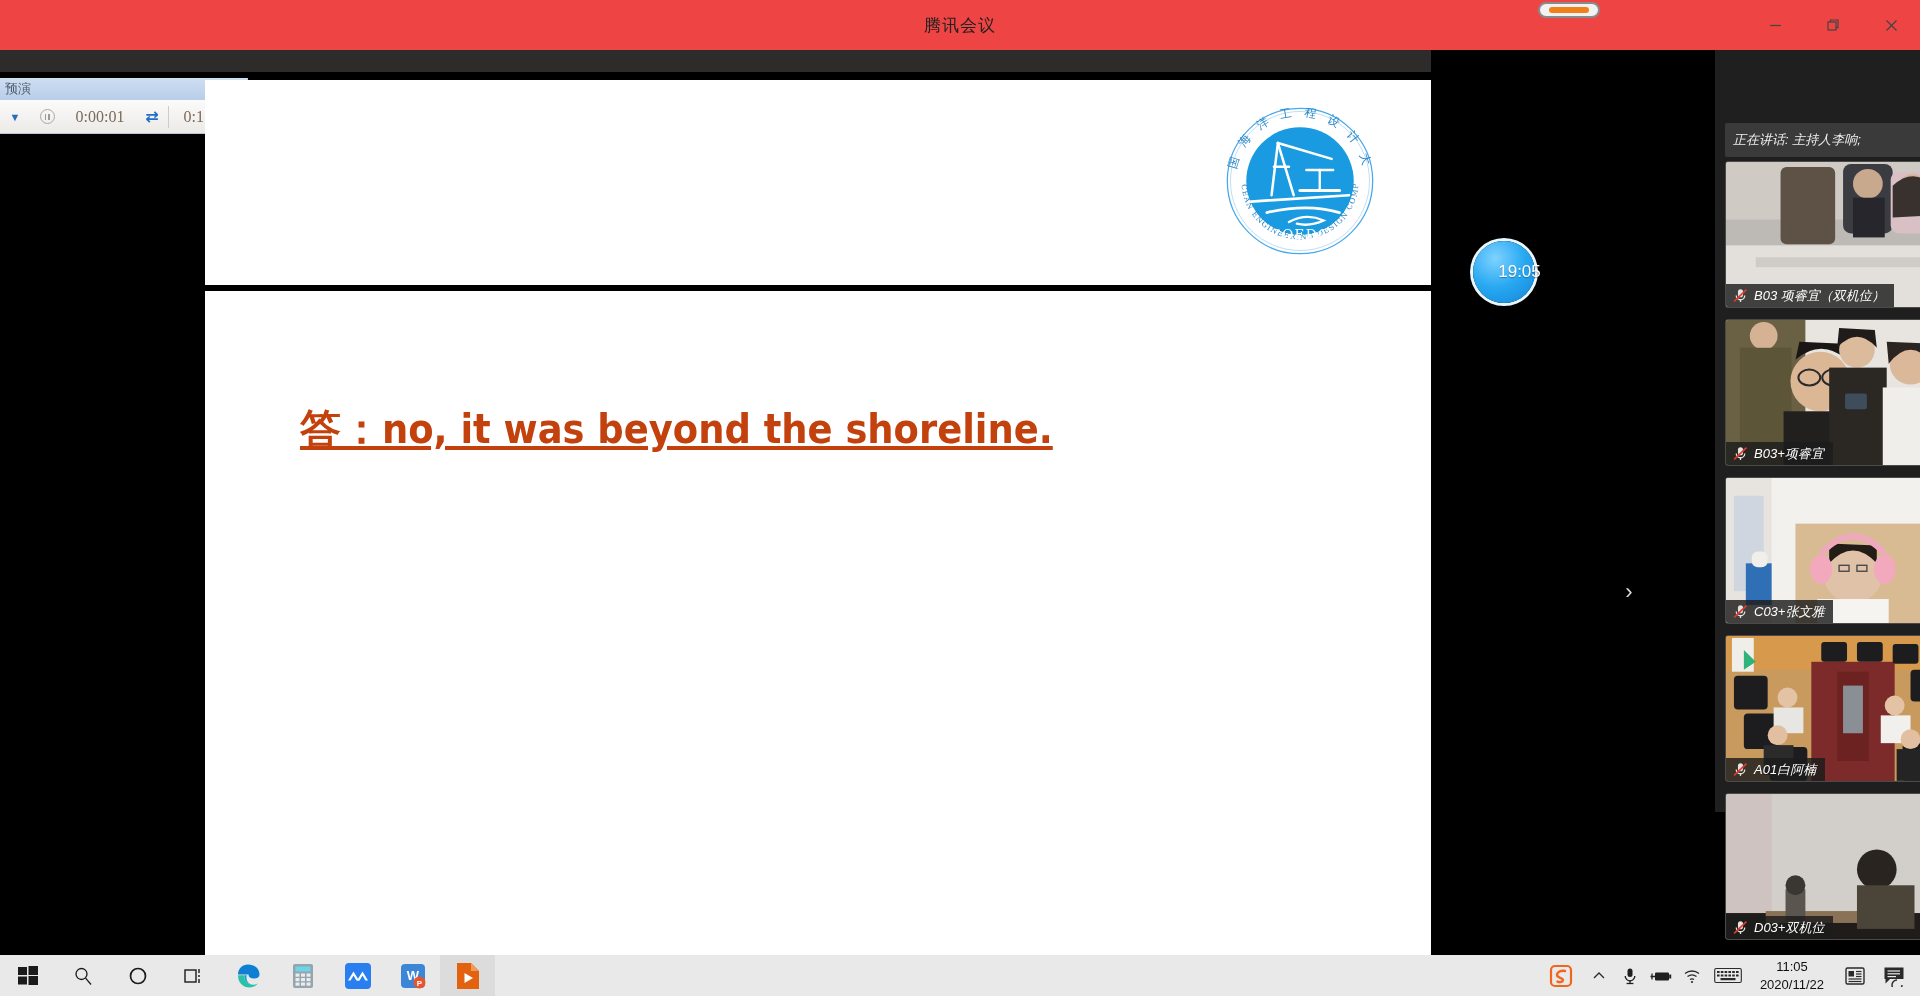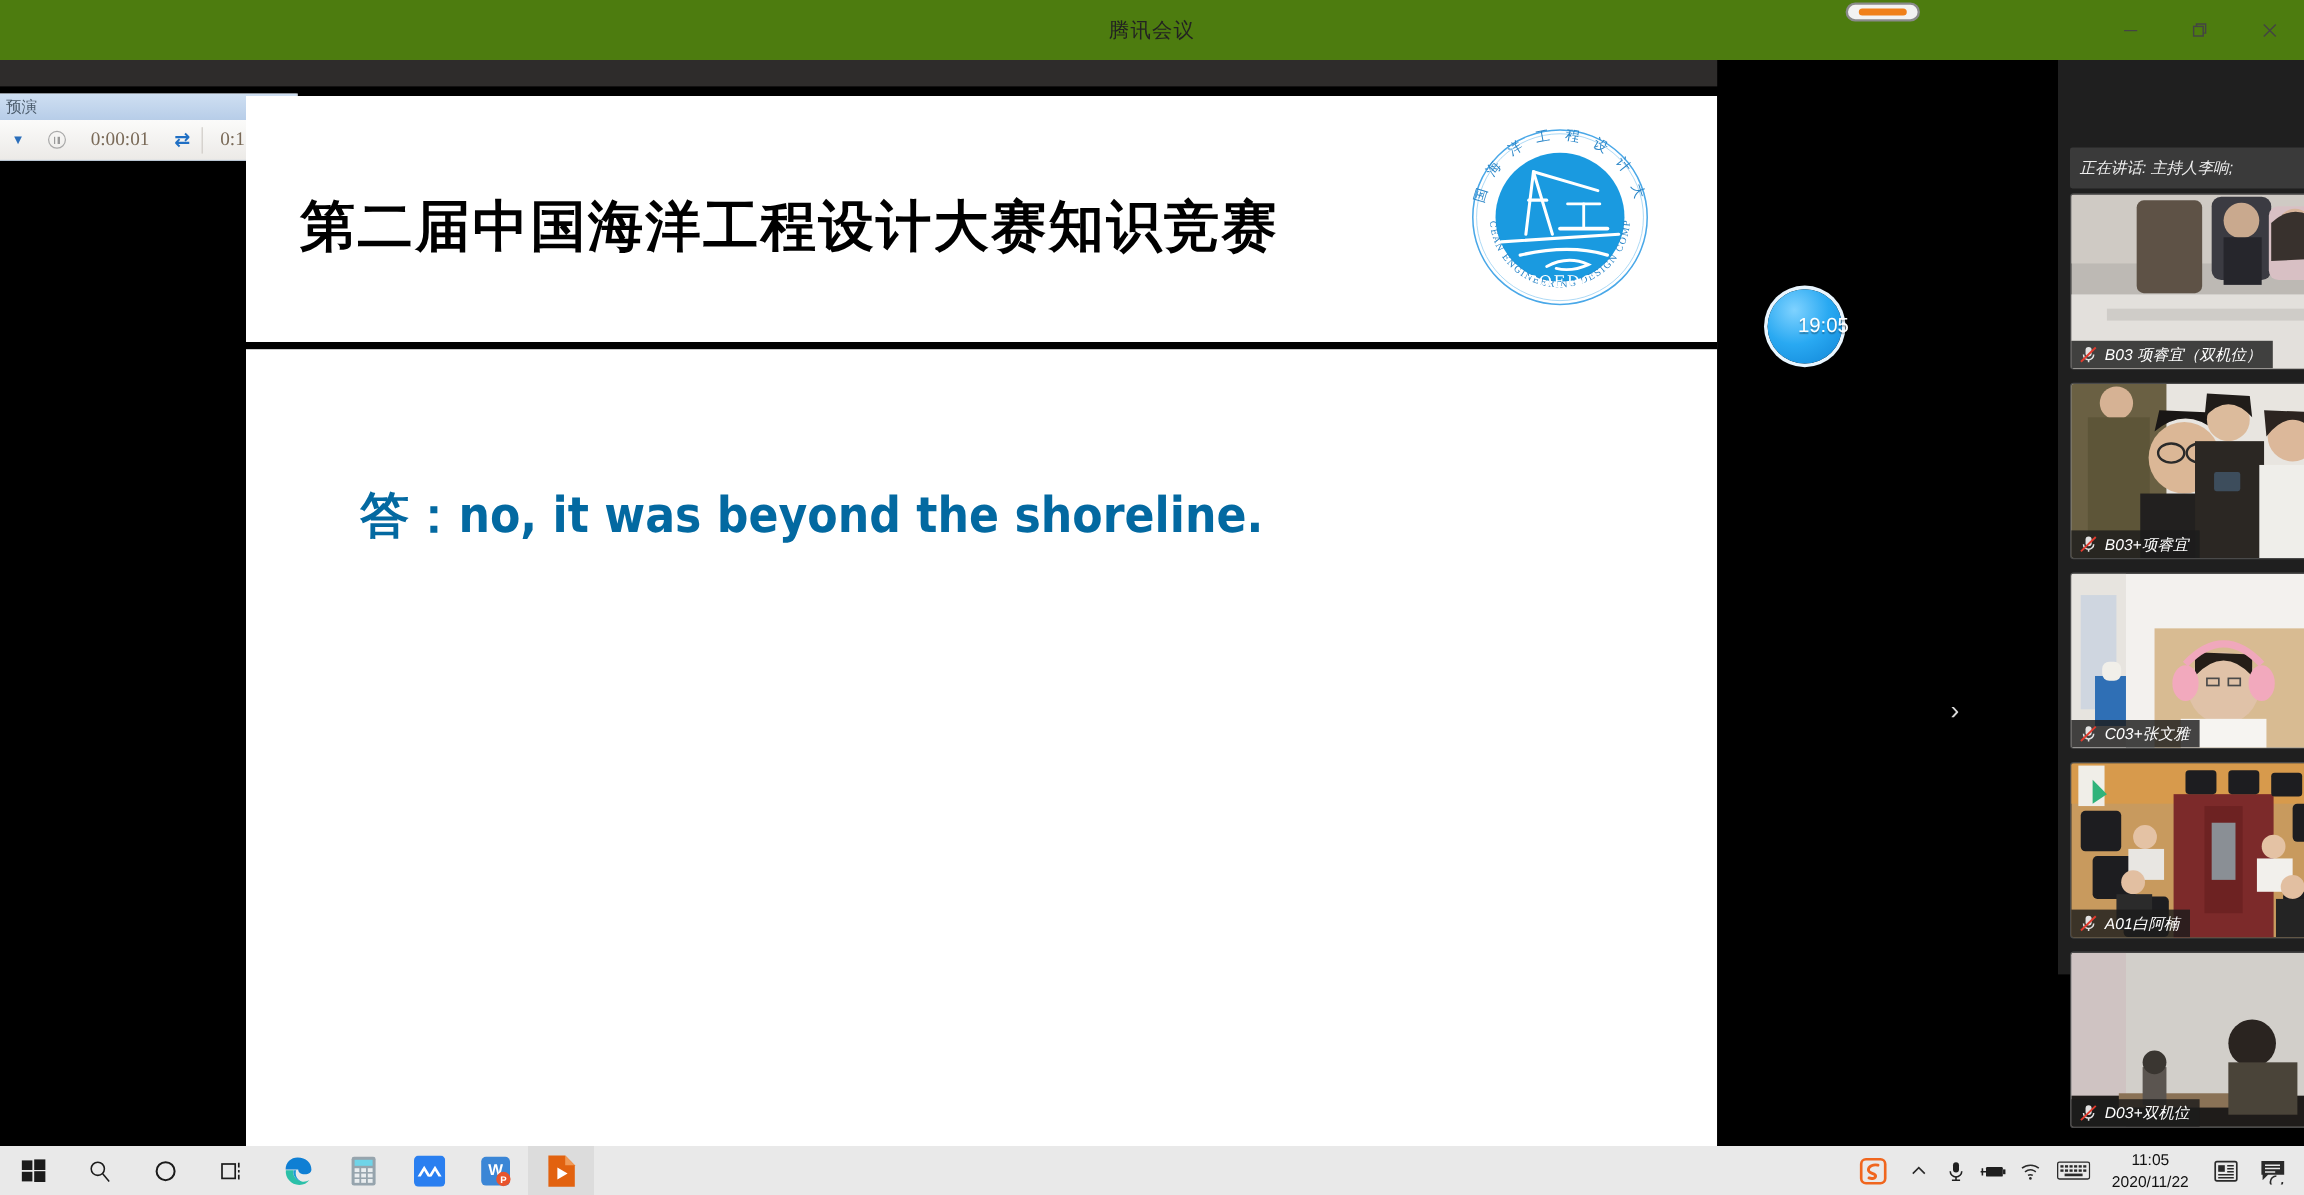--- a/index.html
+++ b/index.html
@@ -1,21 +1,21 @@
 <!DOCTYPE html>
 <html><head>
 <meta charset="utf-8">
 <style>
   * { margin:0; padding:0; box-sizing:border-box; }
   html,body { width:1920px; height:996px; overflow:hidden; background:#000; font-family:"Liberation Sans","DejaVu Sans",sans-serif; }
 
   
   .titlebar{
     position:absolute; left:0; top:0; width:1920px; height:50px;
-    background:#4d7c0f; display:flex; align-items:center; justify-content:center;
+    background:#ef4444; display:flex; align-items:center; justify-content:center;
   }
   .titlebar-text{ font-size:17px; color:#222; letter-spacing:1px; }
   .win-controls{ position:absolute; right:0; top:0; height:50px; display:flex; }
   .win-btn{ width:58px; height:50px; display:flex; align-items:center; justify-content:center; color:#444; }
   .recording-pill{
     position:absolute; right:320px; top:2px; width:62px; height:16px;
     border:2px solid #8a8a8a; border-radius:8px; background:#f2f2f2;
     display:flex; align-items:center; justify-content:center;
   }
   .recording-pill i{ display:block; width:40px; height:6px; background:#f08019; border-radius:3px; }
@@ -70,22 +70,23 @@
     margin-left:28px; margin-top:40px; font-size:62px; font-weight:bold; color:#000;
     font-family:"DejaVu Sans","Liberation Sans",sans-serif; letter-spacing:1px;
   }
   .question{
     margin-left:95px; margin-top:32px; width:1000px;
     font-size:41px; font-weight:bold; color:#111; line-height:1.45;
     font-family:"DejaVu Sans Condensed","Liberation Sans",sans-serif;
   }
   .answer{
     margin-left:95px; margin-top:112px;
-    font-size:41px; font-weight:bold; color:#0369a1; line-height:1.3;
+    font-size:41px; font-weight:bold; color:#c2410c; line-height:1.3;
     font-family:"DejaVu Sans Condensed","Liberation Sans",sans-serif;
+    text-decoration:underline;
   }
 
   
   .timer-bubble{
     position:absolute; left:1473px; top:191px; width:62px; height:62px; border-radius:50%;
     background:radial-gradient(circle at 36% 28%, #7fd2ff 0%, #29a9f2 48%, #0f84d6 100%);
     box-shadow:0 0 0 3px #e9f6ff, 0 0 6px rgba(0,0,0,.55);
     display:flex; align-items:center; justify-content:center;
   }
   .timer-bubble span{ font-size:17px; color:#fff; font-weight:500; text-shadow:0 1px 1px rgba(0,0,0,.3);margin-left:31px; }
@@ -183,21 +184,20 @@
         </div>
       <div class="rh-cell rh-time">0:00:01</div>
       <div class="rh-cell rh-loop">⇄</div>
       <div class="rh-sep"></div>
       <div class="rh-cell rh-total">0:17:10</div>
     </div>
   </div>
 
   <div class="slide">
     <div class="slide-header">
-      <div class="slide-title">第二届中国海洋工程设计大赛知识竞赛</div>
       <div class="logo">
         <svg viewBox="0 0 200 200">
           <defs>
             <path id="outerArc" d="M 100,100 m -82,0 a 82,82 0 1,1 164,0" fill="none"></path>
             <path id="lowerArc" d="M 100,100 m -74,0 a 74,74 0 1,0 148,0" fill="none"></path>
           </defs>
           <circle cx="100" cy="100" r="92" fill="none" stroke="#4aa8e8" stroke-width="1.6"></circle>
           <circle cx="100" cy="100" r="88" fill="none" stroke="#9fd2f3" stroke-width="0.9"></circle>
           <circle cx="100" cy="100" r="68" fill="#1a9ae0"></circle>
           <text font-size="15" fill="#2a86c8" letter-spacing="5" font-family="DejaVu Serif, serif">

